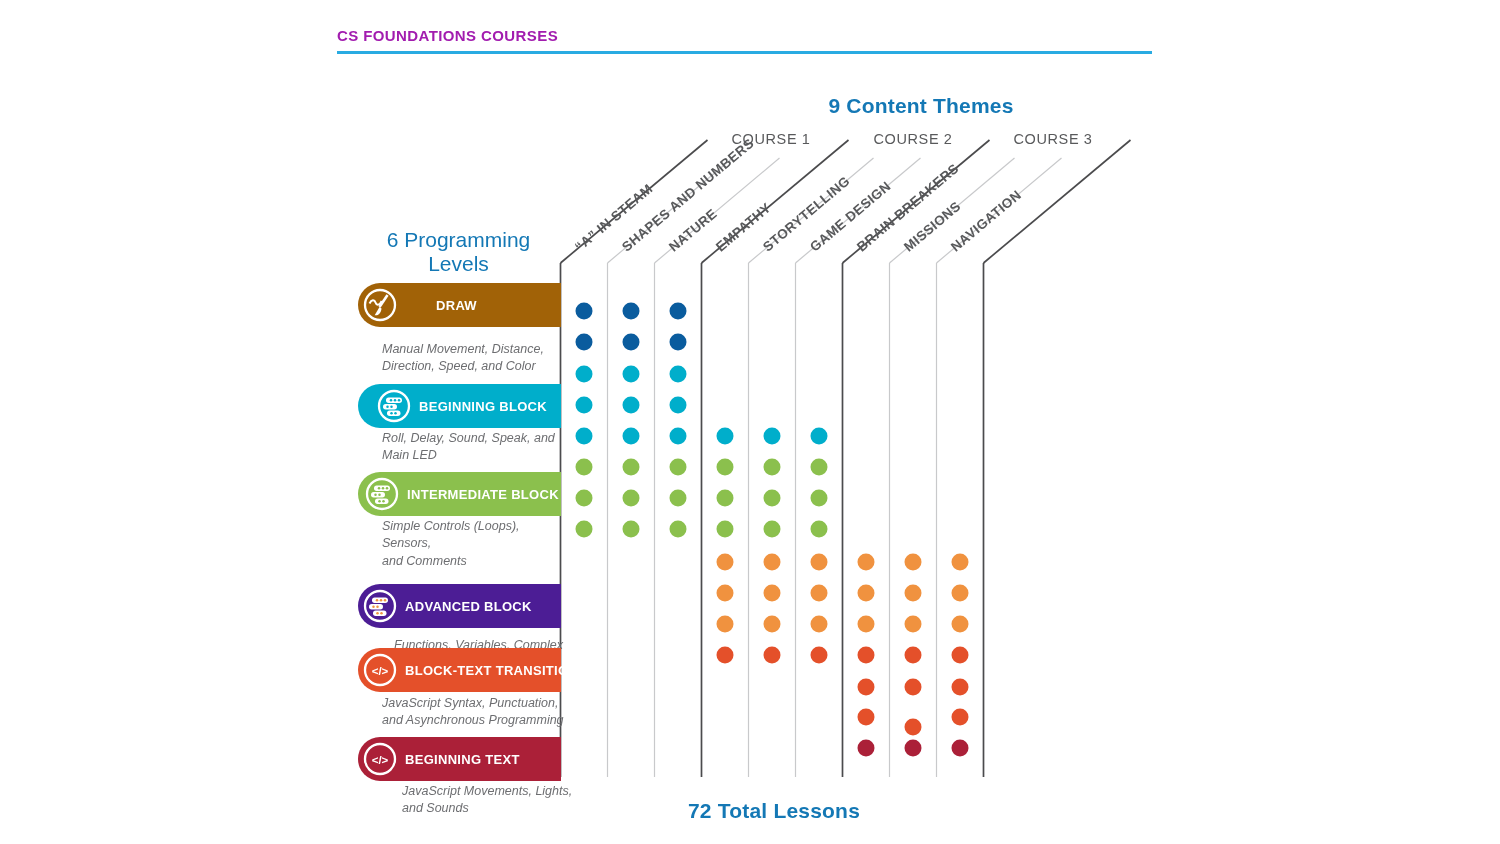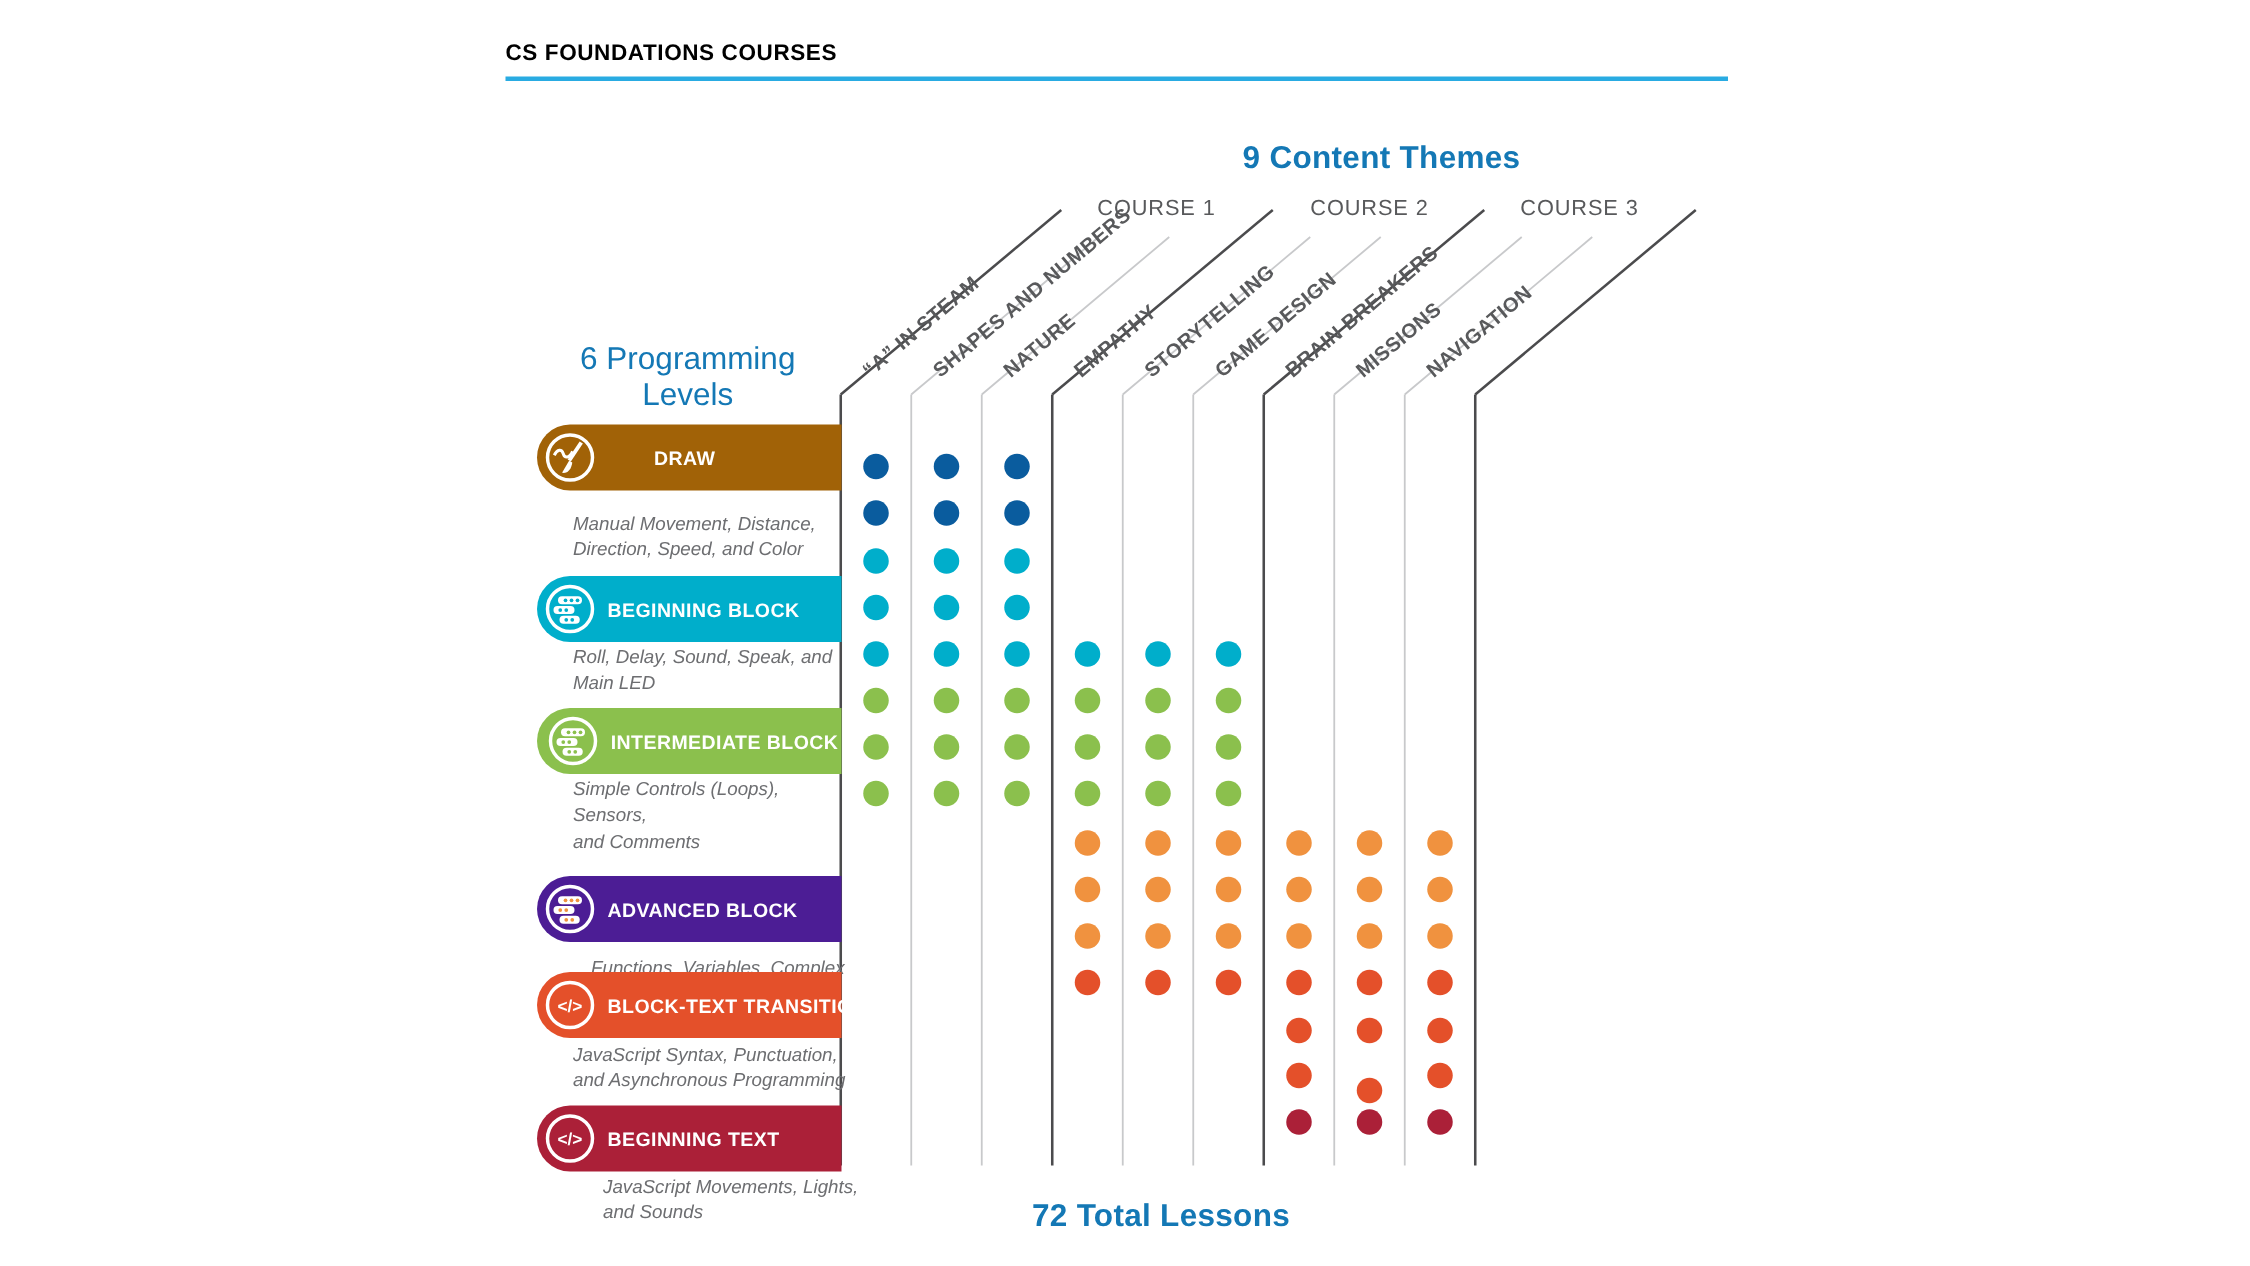--- a/index.html
+++ b/index.html
@@ -2,21 +2,21 @@
 <html><head>
 <meta charset="utf-8">
 <style>
   html,body{margin:0;padding:0;}
   body{
     width:1500px;height:844px;position:relative;background:#ffffff;
     font-family:"Liberation Sans",sans-serif;overflow:hidden;
   }
   .page-title{
     position:absolute;left:337px;top:27px;font-size:15px;font-weight:bold;
-    letter-spacing:.4px;color:#000000;
+    letter-spacing:.4px;color:#a21caf;
   }
   .title-rule{position:absolute;left:337px;top:51px;width:815px;height:3px;background:#29abe2;}
   .h-themes{
     position:absolute;left:771px;top:94px;width:300px;text-align:center;
     font-size:21px;font-weight:bold;color:#1478b5;letter-spacing:.2px;
   }
   .h-levels{
     position:absolute;left:366px;top:228px;width:185px;text-align:center;
     font-size:21px;font-weight:normal;color:#1478b5;line-height:1.13;
   }
@@ -170,21 +170,21 @@
       <span class="bar-icon"><svg width="36" height="36" viewBox="0 0 36 36">
           <circle cx="18" cy="18" r="15" fill="none" stroke="#fff" stroke-width="2.3"></circle>
           <path d="M7.5,16.5 c2,-4.2 5,-4.2 6,-1 c1,3.2 4.2,3 6.2,-1.6" fill="none" stroke="#fff" stroke-width="2"></path>
           <line x1="25.5" y1="8" x2="17.5" y2="20" stroke="#fff" stroke-width="2.6"></line>
           <path d="M17.5,20 l-4.8,8.2 c3.6,0.6 6.2,-2 6.8,-6.8 z" fill="#fff"></path>
         </svg></span>
       <span class="bar-label">DRAW</span>
     </div>
     <div class="level-desc" style="top: 341px;">Manual Movement, Distance,
 Direction, Speed, and Color</div>
-    <div class="level-bar" style="top: 384px; background: rgb(0, 174, 203);">
+    <div class="level-bar" style="top: 384px; background: rgb(0, 174, 203); justify-content: center;">
       <span class="bar-icon"><svg width="36" height="36" viewBox="0 0 36 36">
           <circle cx="18" cy="18" r="15" fill="none" stroke="#fff" stroke-width="2.3"></circle>
           <rect x="10" y="9.5" width="16" height="5.4" rx="2.7" fill="#fff"></rect>
           <circle cx="15" cy="12.2" r="1.25" fill="#00aecb"></circle>
           <circle cx="19" cy="12.2" r="1.25" fill="#00aecb"></circle>
           <circle cx="23" cy="12.2" r="1.25" fill="#00aecb"></circle>
           <rect x="7" y="16" width="14" height="5.4" rx="2.7" fill="#fff"></rect>
           <circle cx="11.5" cy="18.7" r="1.25" fill="#00aecb"></circle>
           <circle cx="15.5" cy="18.7" r="1.25" fill="#00aecb"></circle>
           <rect x="11" y="22.5" width="13.5" height="5.4" rx="2.7" fill="#fff"></rect>

